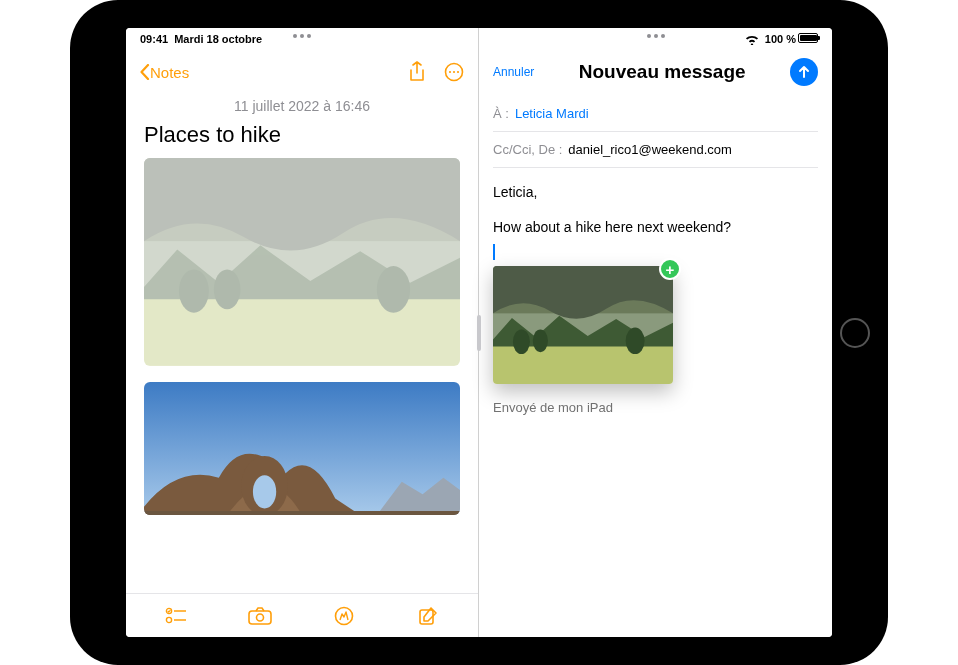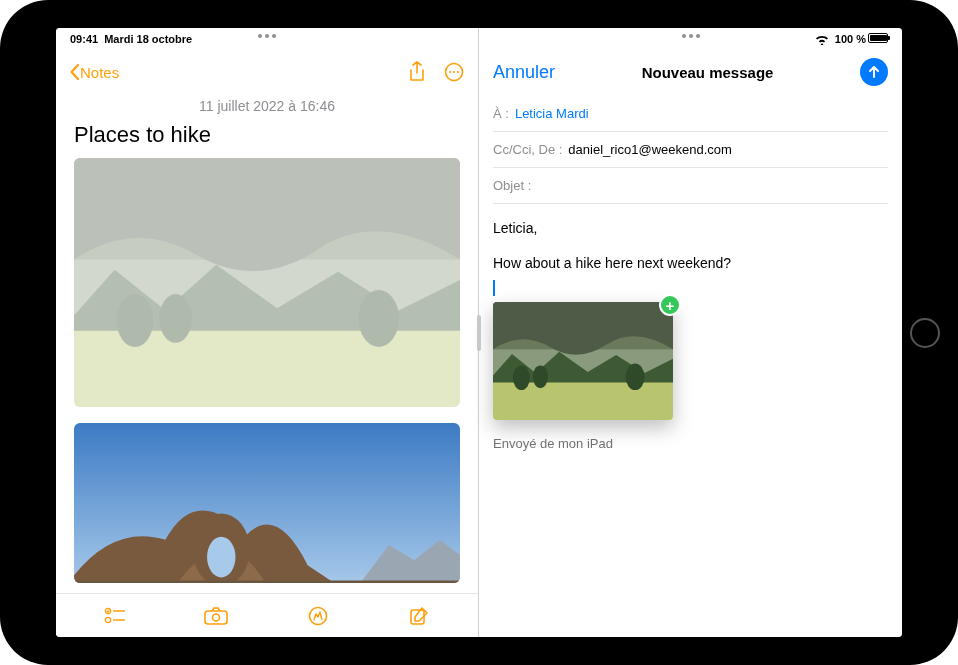--- a/index.html
+++ b/index.html
@@ -1,20 +1,20 @@
 <!DOCTYPE html>
 <html><head>
 <meta charset="utf-8">
 <style>
   * { box-sizing: border-box; margin: 0; padding: 0; }
   html, body { width: 958px; height: 665px; font-family: -apple-system, "Helvetica Neue", Arial, sans-serif; }
   body { background: #fff; display: flex; align-items: center; justify-content: center; }
 
   .device {
-    width: 958px; height: 665px;
+    width: 818px; height: 665px;
     background: #000;
     border-radius: 48px;
     padding: 28px 56px;
     position: relative;
   }
   .home-btn {
     position: absolute; right: 18px; top: 50%; transform: translateY(-50%);
     width: 30px; height: 30px; border: 2px solid #555; border-radius: 50%;
   }
   .screen {
@@ -62,22 +62,22 @@
 
   .photo { width:100%; border-radius:6px; overflow:hidden; }
   .photo svg { width:100%; height:auto; display:block; }
   .photo.dragging { opacity: 0.38; }
 
   .notes-toolbar { height:44px; border-top:1px solid #e5e5e8; display:flex; justify-content:space-around; align-items:center; padding:0 8px;}
   .notes-toolbar .icon-btn { width:30px; height:30px; }
 
   
   .mail-header { height:48px; margin-top:20px; display:flex; align-items:center; justify-content:space-between; padding:0 14px; }
-  .mail-header .cancel { color:#007aff; font-size:18px; }
-  .mail-header .title { font-size:15px; font-weight:600; }
+  .mail-header .cancel { color:#007aff; font-size:12px; }
+  .mail-header .title { font-size:19px; font-weight:600; }
   .send-btn { width:28px; height:28px; border-radius:50%; background:#007aff; display:flex; align-items:center; justify-content:center; }
   .send-btn svg { width:14px; height:14px; }
   .mail-fields { padding: 0 14px; font-size:13px; }
   .field-row { display:flex; align-items:center; gap:6px; padding:10px 0; border-bottom:1px solid #e5e5e8; }
   .field-label { color:#8e8e93; }
   .field-value.link { color:#007aff; }
   .mail-body { padding: 14px; font-size:14px; line-height:1.5; color:#000; display:flex; flex-direction:column; gap:14px; }
   .mail-body .cursor { display:inline-block; width:2px; height:16px; background:#007aff; vertical-align:middle; }
 
   .drop-thumb { position:relative; width:180px; box-shadow: 0 8px 20px rgba(0,0,0,0.25); border-radius:4px; overflow:visible; }
@@ -233,24 +233,20 @@
 
       <div class="mail-fields">
         <div class="field-row">
           <span class="field-label">À :</span>
           <span class="field-value link">Leticia Mardi</span>
         </div>
         <div class="field-row">
           <span class="field-label">Cc/Cci, De :</span>
           <span class="field-value">daniel_rico1@weekend.com</span>
         </div>
-        <div class="field-row">
-          <span class="field-label">Objet :</span>
-          <span class="field-value"></span>
-        </div>
       </div>
 
       <div class="mail-body">
         <div>Leticia,</div>
         <div>How about a hike here next weekend?</div>
         <div style="position:relative; height:0;">
           <span class="cursor" style="position:absolute; left:0; top:-8px;"></span>
         </div>
 
         <div class="drop-thumb">

